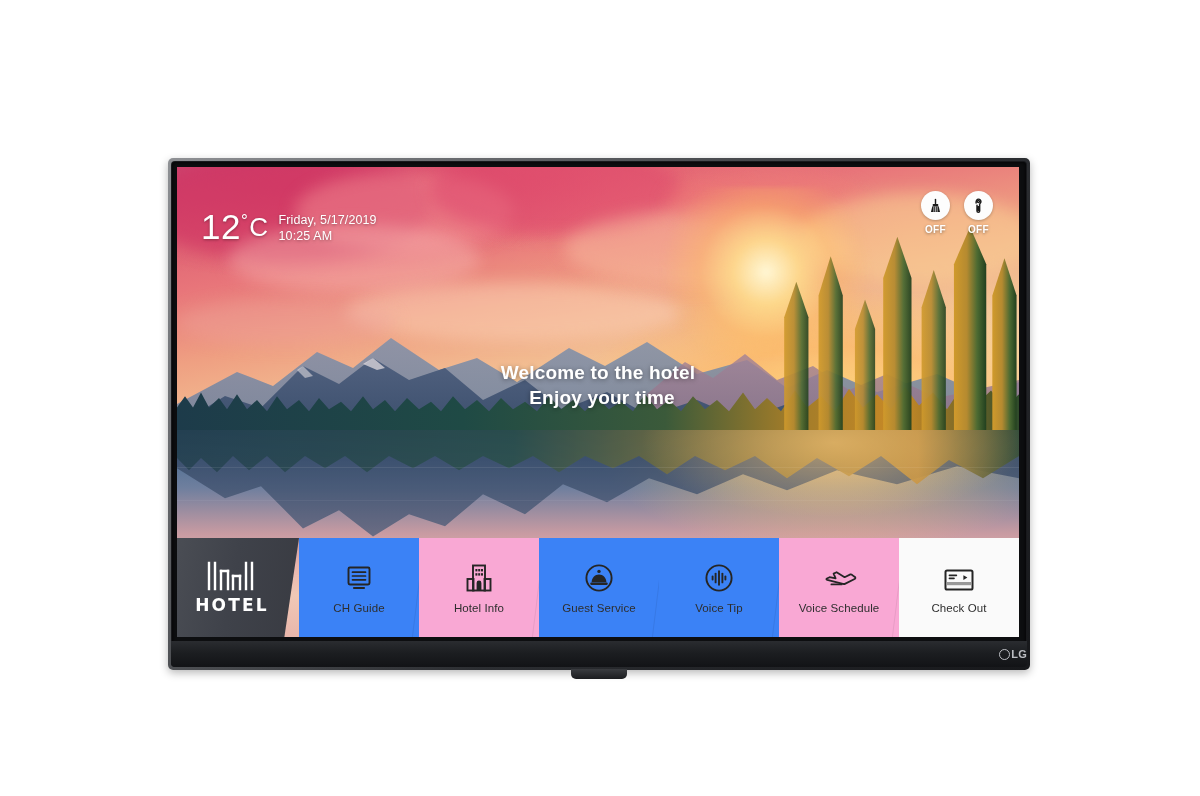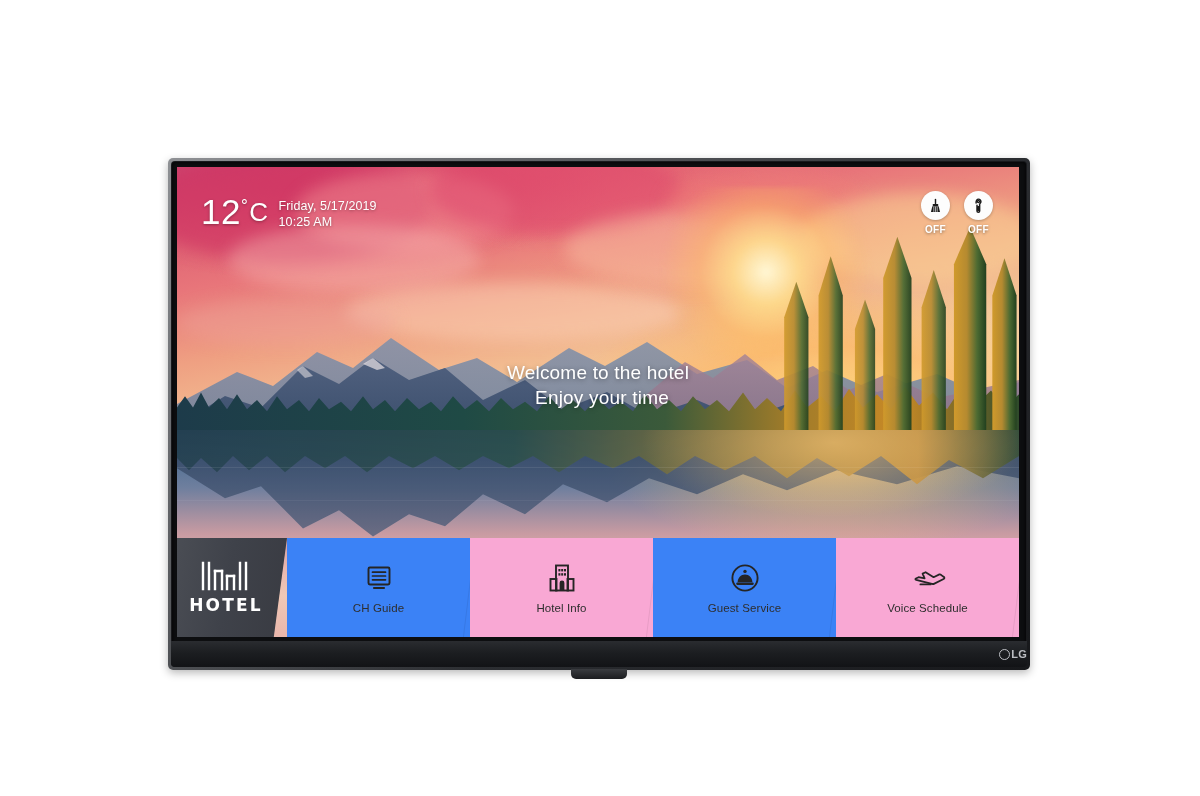--- a/index.html
+++ b/index.html
@@ -119,33 +119,33 @@
   .forest{position:absolute;}
   .waterstreak{
     position:absolute;left:0;width:100%;height:1px;
     background:rgba(255,255,255,.16);
   }
 
   
   #osd{position:absolute;inset:0;}
   .weather{
     position:absolute; left:24px; top:27px;
-    display:flex; align-items:center;
+    display:flex; align-items:flex-end;
     color:#fff;
     text-shadow:0 1px 3px rgba(0,0,0,.34);
   }
   .temp{
     font-size:35px; line-height:34px;
     font-weight:300;
     letter-spacing:.5px;
     display:flex;align-items:flex-start;
   }
   .temp .deg{font-size:17px;line-height:17px;position:relative;top:2px;font-weight:300;}
   .temp .unit{font-size:26px;line-height:30px;font-weight:300;margin-left:1px;position:relative;top:2px;}
-  .dt{margin-left:10px;margin-top:4px;}
+  .dt{margin-left:10px;margin-top:18px;}
   .dt div{font-size:12.5px;line-height:16px;font-weight:400;letter-spacing:.1px;}
 
   .status-icons{
     position:absolute; right:26px; top:24px;
     display:flex; gap:14px;
   }
   .status-item{display:flex;flex-direction:column;align-items:center;gap:4px;}
   .status-circle{
     width:29px;height:29px;border-radius:50%;
     background:#fdfdfd;
@@ -157,21 +157,21 @@
     text-shadow:0 1px 3px rgba(0,0,0,.4);
   }
 
   .welcome{
     position:absolute;
     left:0;right:0;
     top:193px;
     text-align:center;
     color:#fff;
     text-shadow:0 1px 5px rgba(0,0,0,.4);
-    font-weight:400;
+    font-weight:700;
   }
   .welcome .l1{font-size:19px;line-height:25px;letter-spacing:.2px;}
   .welcome .l2{font-size:19px;line-height:25px;letter-spacing:.2px;margin-left:8px;}
 
   
   #launcher{
     position:absolute;
     left:0; bottom:0;
     width:100%; height:99px;
     display:flex;
@@ -183,21 +183,21 @@
     gap:9px;
     height:100%;
   }
   .tile .ico{
     height:32px;display:flex;align-items:flex-end;justify-content:center;
   }
   .tile .lbl{
     font-size:11.5px;color:#2e2e2e;letter-spacing:.1px;white-space:nowrap;
   }
   .tile-hotel{
-    width:110px;
+    width:122px;
     background:linear-gradient(100deg,#4a4d54 0%,#3f424a 46%,#393b42 100%);
     clip-path:polygon(0 0, 100% 0, 88% 100%, 0 100%);
     padding-right:12px;
     box-sizing:border-box;
   }
   .hotel-mark{display:flex;flex-direction:column;align-items:center;gap:4px;}
   .hotel-word{
     color:#fff;font-size:17px;font-weight:bold;letter-spacing:2.2px;
     font-family:"DejaVu Sans", sans-serif;
   }
@@ -433,32 +433,62 @@
               <circle cx="15" cy="15" r="12.6" fill="none" stroke="#252525" stroke-width="1.9"></circle>
               <circle cx="15" cy="8.4" r="1.7" fill="#252525"></circle>
               <path d="M7.6,19.2 C7.6,14.8 10.9,11.4 15,11.4 C19.1,11.4 22.4,14.8 22.4,19.2 Z" fill="#252525"></path>
               <rect x="6.2" y="19.6" width="17.6" height="2.3" rx="1.1" fill="#252525"></rect>
             </svg>
           </div>
           <div class="lbl">Guest Service</div>
         </div>
 
 
+        <div class="tile tile-app shade-a">
+          <span class="tile-divider right"></span>
+          <div class="ico">
+            <svg class="icon-svg" width="30" height="30" viewBox="0 0 30 30">
+              <circle cx="15" cy="15" r="12.6" fill="none" stroke="#252525" stroke-width="1.9"></circle>
+              <g stroke="#252525" stroke-width="1.9" stroke-linecap="round">
+                <path d="M8.6,13.4 L8.6,16.6"></path>
+                <path d="M11.6,10.6 L11.6,19.4"></path>
+                <path d="M15,8.2 L15,21.8"></path>
+                <path d="M18.4,10.6 L18.4,19.4"></path>
+                <path d="M21.4,13.4 L21.4,16.6"></path>
+              </g>
+            </svg>
+          </div>
+          <div class="lbl">Voice Tip</div>
+        </div>
 
         <div class="tile tile-app shade-b">
           <span class="tile-divider right"></span>
           <div class="ico">
             <svg class="icon-svg" width="36" height="26" viewBox="0 0 36 26">
               <path d="M33.4,9.6 C34.6,10.1 34.8,11.4 33.6,12 L24.4,16.6 C23.6,17 22.7,17.1 21.9,16.9 L6.2,12.8 C5.3,12.6 5.1,11.9 5.9,11.5 L8.6,10.2 L14.6,11.4 L12.6,6.6 L15.6,5.2 L23.6,10.2 L29.4,7.4 C30.6,6.8 32.2,9.1 33.4,9.6 Z" fill="none" stroke="#252525" stroke-width="1.8" stroke-linejoin="round"></path>
               <path d="M10.4,17.4 L20.6,17.4" stroke="#252525" stroke-width="1.8" stroke-linecap="round"></path>
             </svg>
           </div>
           <div class="lbl">Voice Schedule</div>
         </div>
 
+        <div class="tile tile-app shade-c">
+          <div class="ico">
+            <svg class="icon-svg" width="32" height="26" viewBox="0 0 32 26">
+              <rect x="2.5" y="3.5" width="27" height="19" rx="1.6" fill="none" stroke="#252525" stroke-width="2"></rect>
+              <g stroke="#252525" stroke-width="1.6" stroke-linecap="round">
+                <path d="M6.4,8.4 H13.4"></path>
+                <path d="M6.4,11.4 H11"></path>
+              </g>
+              <path d="M20.4,8.2 L24.4,10.6 L20.4,13 Z" fill="#252525"></path>
+              <rect x="3.4" y="15" width="25.2" height="3.2" fill="#9a9a9a"></rect>
+            </svg>
+          </div>
+          <div class="lbl">Check Out</div>
+        </div>
 
       </div>
     </div>
   </div>
 
   <div class="tv-chin">
     <div class="lg-logo">
       <span class="lg-dot"></span>
       <span>LG</span>
     </div>

